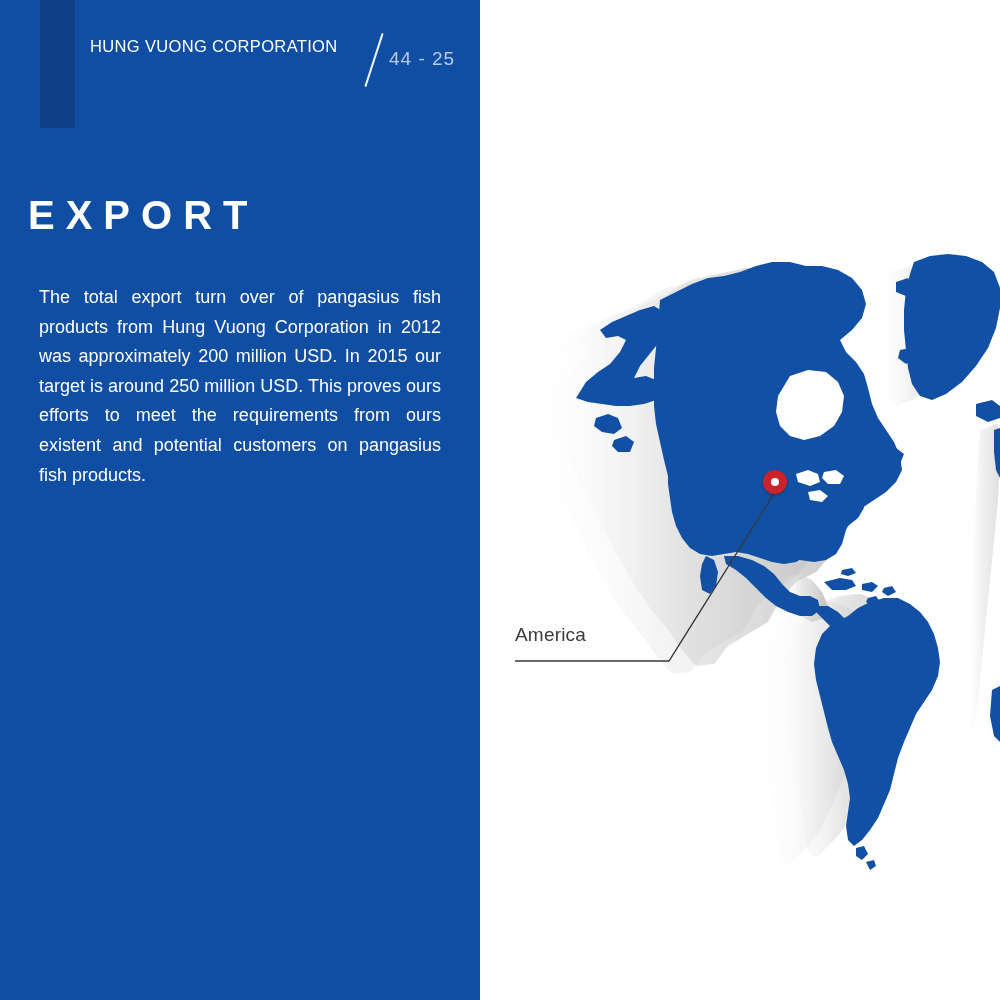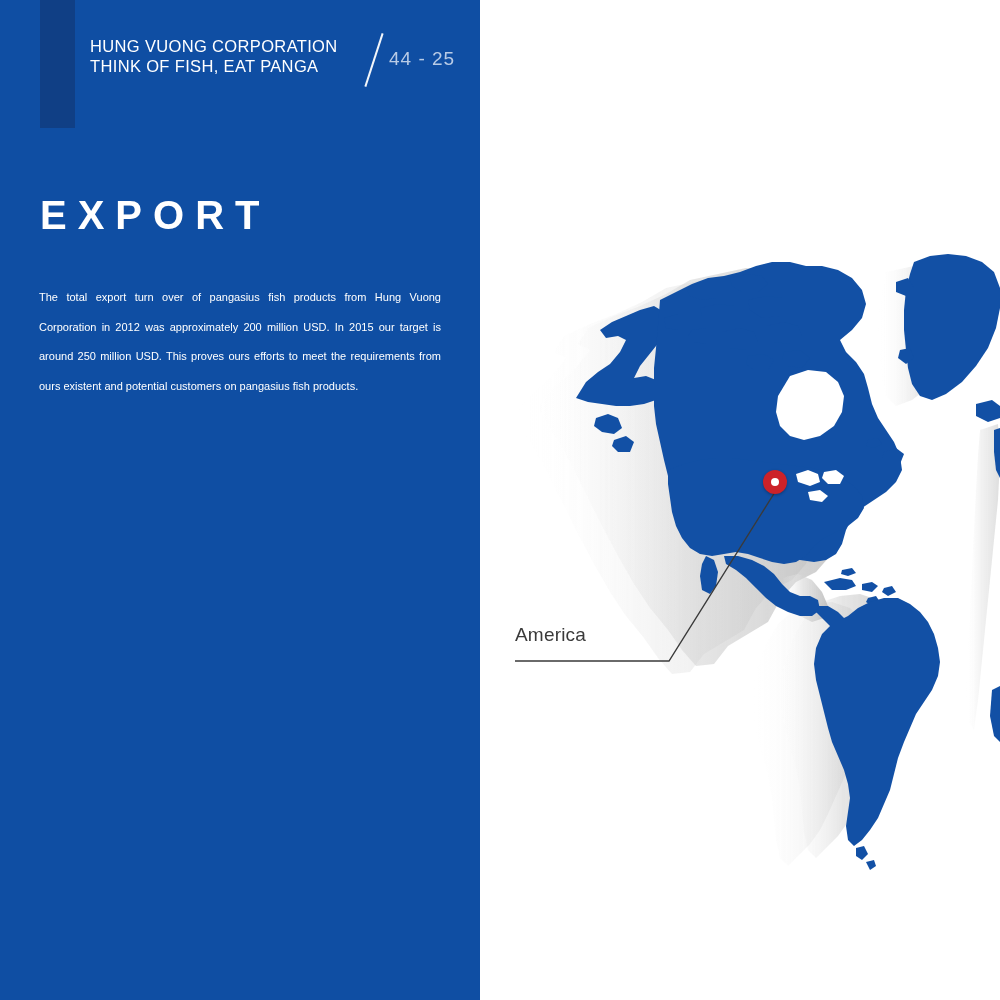--- a/index.html
+++ b/index.html
@@ -77,37 +77,37 @@
     top: 12px;
     color: #b8cbe6;
     font-size: 19px;
     letter-spacing: 1px;
     white-space: nowrap;
   }
 
   
   .section-title {
     position: absolute;
-    left: 40px;
+    left: 28px;
     top: 190px;
     color: #ffffff;
     font-size: 40px;
     font-weight: bold;
     letter-spacing: 11px;
     line-height: 50px;
   }
 
   
   .body-copy {
     position: absolute;
     left: 39px;
     top: 283px;
     width: 402px;
     color: #ffffff;
-    font-size: 11px;
+    font-size: 18px;
     line-height: 29.6px;
     text-align: justify;
     text-justify: inter-word;
   }
   .body-copy > span { display: inline; }
 
   
   .map-area {
     position: absolute;
     left: 480px;
@@ -167,21 +167,20 @@
 <body>
 
 <div id="page">
 
   <div class="blue-panel">
     <div class="accent-bar"></div>
 
     <div class="header">
       <div class="header-titles">
         <div class="header-line">HUNG VUONG CORPORATION</div>
-        <div class="header-line">THINK OF FISH, EAT PANGA</div>
       </div>
       <div class="header-slash"></div>
       <div class="header-pages">44 - 25</div>
     </div>
 
     <div class="section-title">EXPORT</div>
 
     <div class="body-copy">
       <span>The total export turn over of pangasius fish products from Hung Vuong Corporation in 2012 was approximately 200 million USD. In 2015 our target is around 250 million USD. This proves ours efforts to meet the requirements from ours existent and potential customers on pangasius fish products.</span>
     </div>

